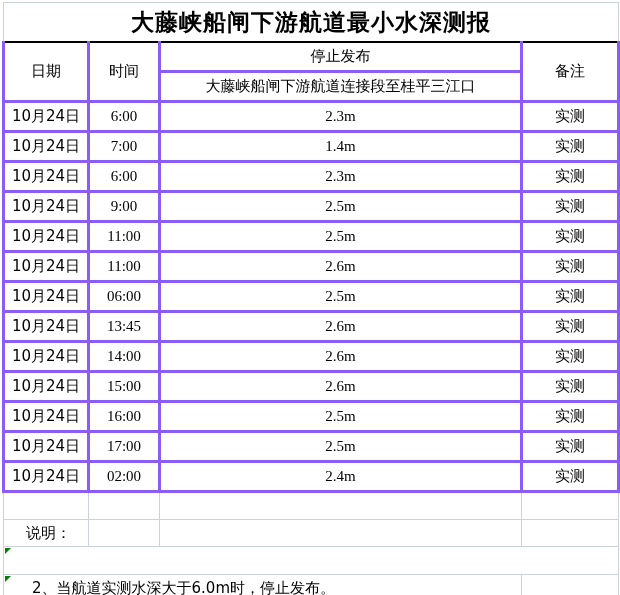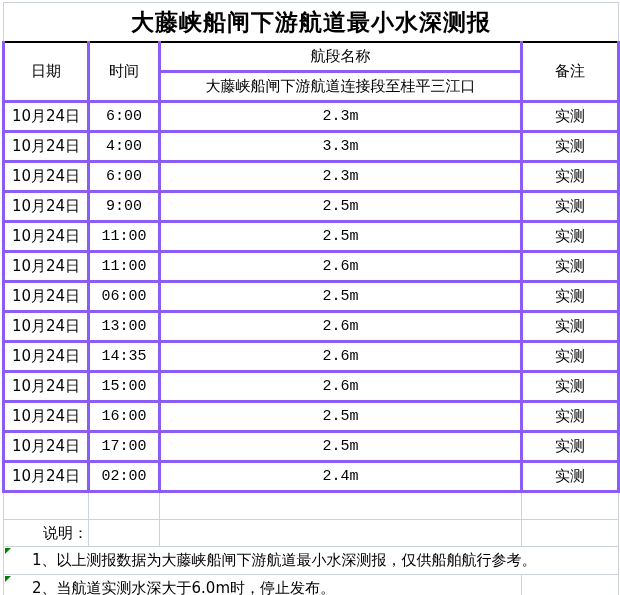--- a/index.html
+++ b/index.html
@@ -41,29 +41,29 @@
     letter-spacing: 1px;
   }
   
   td.b {
     border: 3px solid #8b5cf6;
     text-align: center;
     height: 27px;
   }
   td.top2 { border-top: 2px solid #000; }
   tr.hdr td { height: 27px; }
-  td.num { font-family: Liberation Mono, monospace; text-align: center; }
+  td.num { font-family: Liberation Serif, serif; text-align: center; }
   
   td.g {
     border: 1px solid #ccd2dd;
     height: 26px;
   }
   td.note-label {
     padding-left: 5px;
-    text-align: right;
+    text-align: center;
   }
   td.note-text {
     position: relative;
     text-align: left;
     padding-left: 28px;
     height: 27px;
   }
   .tri {
     position: absolute;
     top: 1px;
@@ -87,37 +87,37 @@
   </colgroup>
 
   <tbody>
         <tr>
     <td class="title-cell" colspan="4">大藤峡船闸下游航道最小水深测报</td>
   </tr>
 
   <tr class="hdr">
     <td class="b top2" rowspan="2">日期</td>
     <td class="b top2" rowspan="2">时间</td>
-    <td class="b top2">航段名称</td>
+    <td class="b top2">停止发布</td>
     <td class="b top2" rowspan="2">备注</td>
   </tr>
   <tr class="hdr">
     <td class="b">大藤峡船闸下游航道连接段至桂平三江口</td>
   </tr>
 
   <tr>
     <td class="b">10月24日</td>
     <td class="b num">6:00</td>
     <td class="b num">2.3m</td>
     <td class="b">实测</td>
   </tr>
   <tr>
     <td class="b">10月24日</td>
-    <td class="b num">4:00</td>
-    <td class="b num">3.3m</td>
+    <td class="b num">7:00</td>
+    <td class="b num">1.4m</td>
     <td class="b">实测</td>
   </tr>
   <tr>
     <td class="b">10月24日</td>
     <td class="b num">6:00</td>
     <td class="b num">2.3m</td>
     <td class="b">实测</td>
   </tr>
   <tr>
     <td class="b">10月24日</td>
@@ -138,27 +138,27 @@
     <td class="b">实测</td>
   </tr>
   <tr>
     <td class="b">10月24日</td>
     <td class="b num">06:00</td>
     <td class="b num">2.5m</td>
     <td class="b">实测</td>
   </tr>
   <tr>
     <td class="b">10月24日</td>
-    <td class="b num">13:00</td>
-    <td class="b num">2.6m</td>
-    <td class="b">实测</td>
-  </tr>
-  <tr>
-    <td class="b">10月24日</td>
-    <td class="b num">14:35</td>
+    <td class="b num">13:45</td>
+    <td class="b num">2.6m</td>
+    <td class="b">实测</td>
+  </tr>
+  <tr>
+    <td class="b">10月24日</td>
+    <td class="b num">14:00</td>
     <td class="b num">2.6m</td>
     <td class="b">实测</td>
   </tr>
   <tr>
     <td class="b">10月24日</td>
     <td class="b num">15:00</td>
     <td class="b num">2.6m</td>
     <td class="b">实测</td>
   </tr>
   <tr>
@@ -190,21 +190,20 @@
   <tr>
     <td class="g note-label">说明：</td>
     <td class="g"></td>
     <td class="g"></td>
     <td class="g"></td>
   </tr>
 
   <tr>
     <td class="g note-text" colspan="4">
       <span class="tri"></span>
-      <span>1、以上测报数据为大藤峡船闸下游航道最小水深测报，仅供船舶航行参考。</span>
     </td>
   </tr>
 
   <tr>
     <td class="g note-text" colspan="3">
       <span class="tri"></span>
       <span>2、当航道实测水深大于6.0m时，停止发布。</span>
     </td>
     <td class="g"></td>
   </tr>

